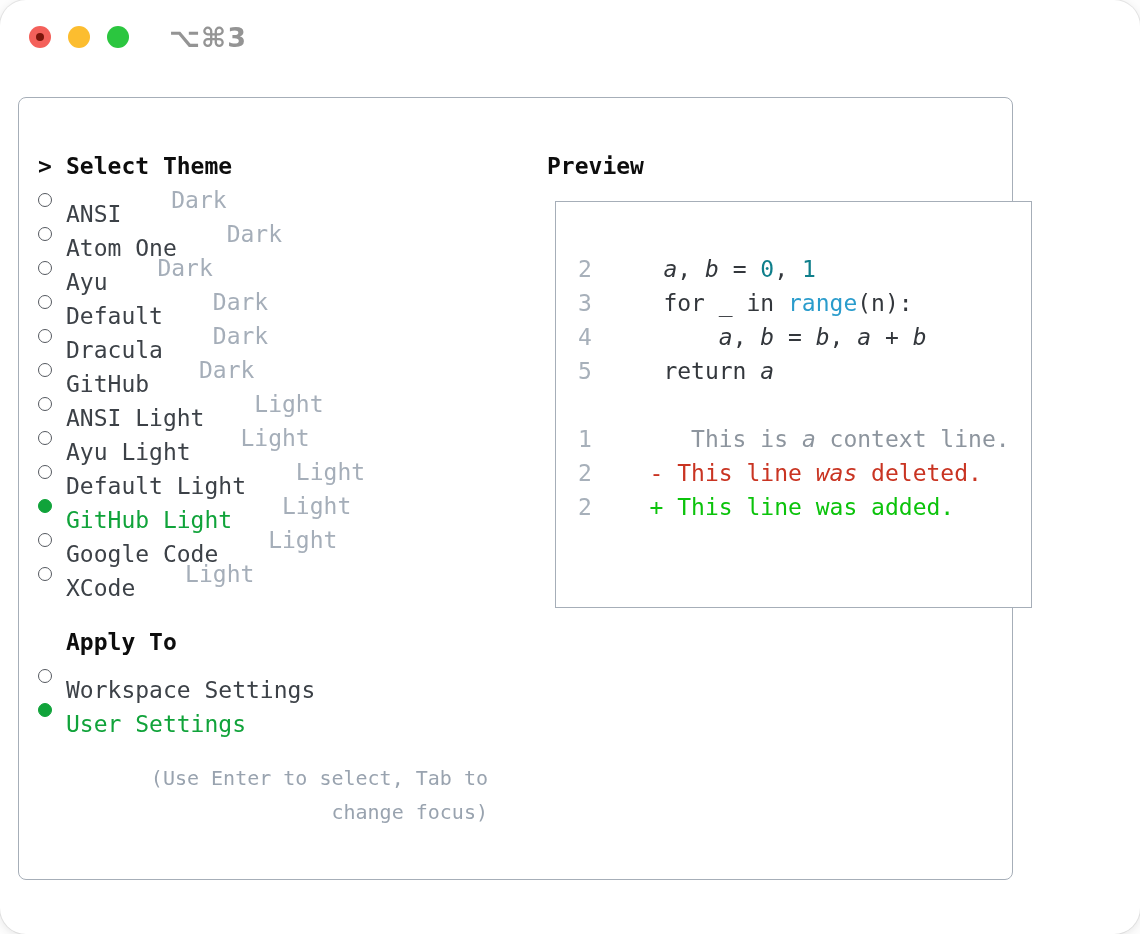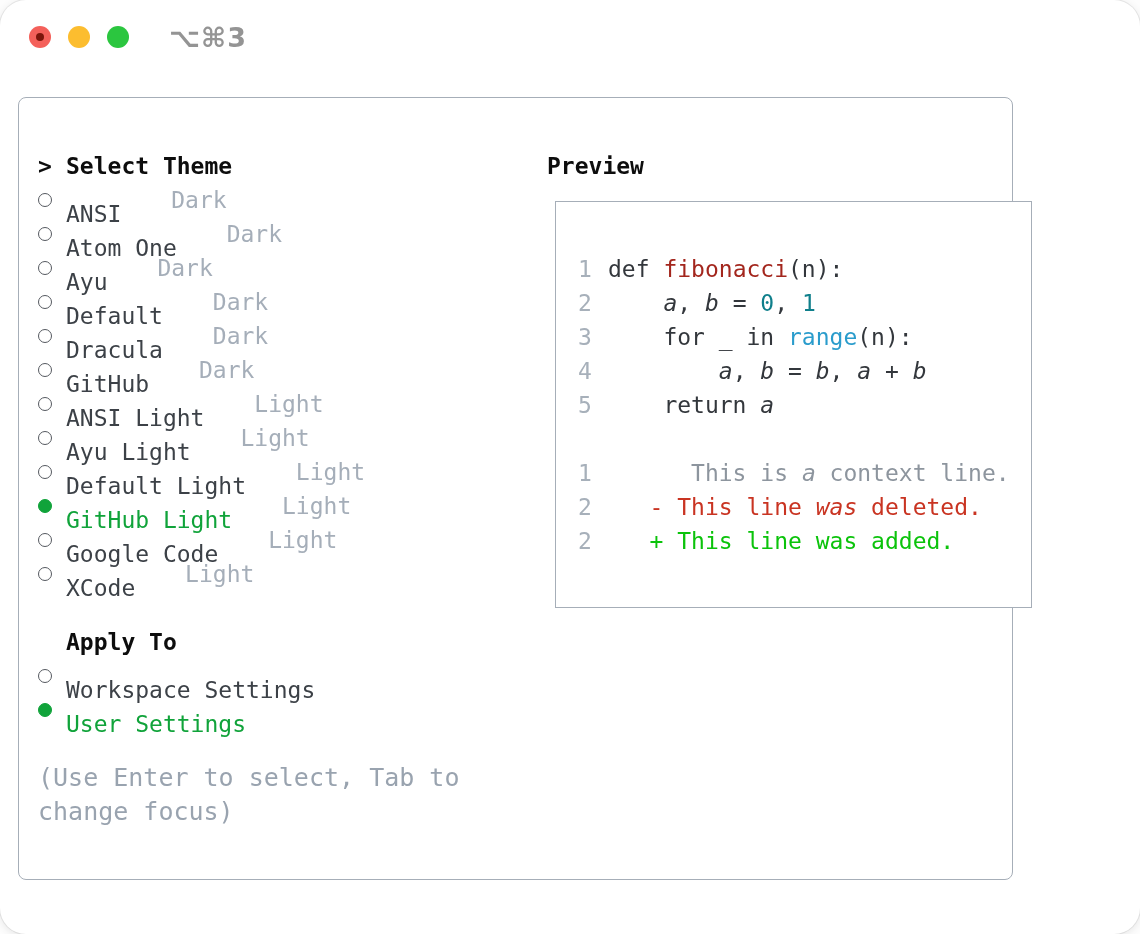--- a/index.html
+++ b/index.html
@@ -52,21 +52,21 @@
   .row{height:34px;line-height:34px;font-size:23px;white-space:pre;display:flex;align-items:center;color:var(--item-text);}
   .row .marker{display:inline-block;width:28px;flex:0 0 28px;line-height:34px;}
   .hdr{font-weight:bold;color:var(--header-text);}
   .hdr .marker{color:var(--header-text);font-weight:bold;}
   .radio{display:inline-block;width:14px;height:14px;border-radius:50%;border:1.5px solid var(--circle-stroke);vertical-align:middle;margin-top:-3px;}
   .radio.on{border-color:var(--accent-green);background:var(--accent-green);}
   .tname{color:var(--item-text);margin-top:28px;}
   .tname.sel{color:var(--accent-green);}
   .variant{color:var(--variant-gray);margin-left:36px;}
   .spacer{height:34px;}
-  .hint{height:34px;line-height:34px;font-size:25px;color:var(--hint-gray);white-space:pre;}
+  .hint{height:34px;line-height:34px;font-size:20px;color:var(--hint-gray);white-space:pre;text-align:right;}
   
   .right-col{position:absolute;left:480px;top:51px;margin-left:48px;}
   .preview-box{
     margin-left:8px;margin-top:18px;width:477px;height:407px;
     border:1.5px solid var(--panel-border);background:#fff;
     padding:50px 0 0 22px;overflow:hidden;
   }
   .cline{height:34px;line-height:34px;font-size:23px;white-space:pre;}
   .cline .ln{display:inline-block;width:30px;color:var(--line-number-gray);}
   .c-p{color:var(--code-text);}
@@ -130,21 +130,20 @@
       <div class="hint">(Use Enter to select, Tab to</div>
       <div class="hint">change focus)</div>
     </div>
 
     <div class="right-col">
       <div class="row hdr">
         <span>Preview</span>
       </div>
       <div class="preview-box">
         <div id="code-lines">
-            <div class="cline"><span class="ln">1</span><span class="ct"><span class="c-p">def </span><span class="c-fn">fibonacci</span><span class="c-p">(n):</span></span></div>
             <div class="cline"><span class="ln">2</span><span class="ct"><span class="c-p">    </span><span class="c-v">a</span><span class="c-p">, </span><span class="c-v">b</span><span class="c-p"> = </span><span class="c-n">0</span><span class="c-p">, </span><span class="c-n">1</span></span></div>
             <div class="cline"><span class="ln">3</span><span class="ct"><span class="c-p">    for _ in </span><span class="c-b">range</span><span class="c-p">(n):</span></span></div>
             <div class="cline"><span class="ln">4</span><span class="ct"><span class="c-p">        </span><span class="c-v">a</span><span class="c-p">, </span><span class="c-v">b</span><span class="c-p"> = </span><span class="c-v">b</span><span class="c-p">, </span><span class="c-v">a</span><span class="c-p"> + </span><span class="c-v">b</span></span></div>
             <div class="cline"><span class="ln">5</span><span class="ct"><span class="c-p">    return </span><span class="c-v">a</span></span></div>
             <div class="cline"><span class="ln"></span><span class="ct"></span></div>
             <div class="cline"><span class="ln">1</span><span class="ct"><span class="c-ctx">      This is </span><span class="c-ctxi">a</span><span class="c-ctx"> context line.</span></span></div>
             <div class="cline"><span class="ln">2</span><span class="ct"><span class="c-del">   - This line </span><span class="c-deli">was</span><span class="c-del"> deleted.</span></span></div>
             <div class="cline"><span class="ln">2</span><span class="ct"><span class="c-add">   + This line </span><span class="c-addi">was added.</span></span></div>
           </div>
       </div>

